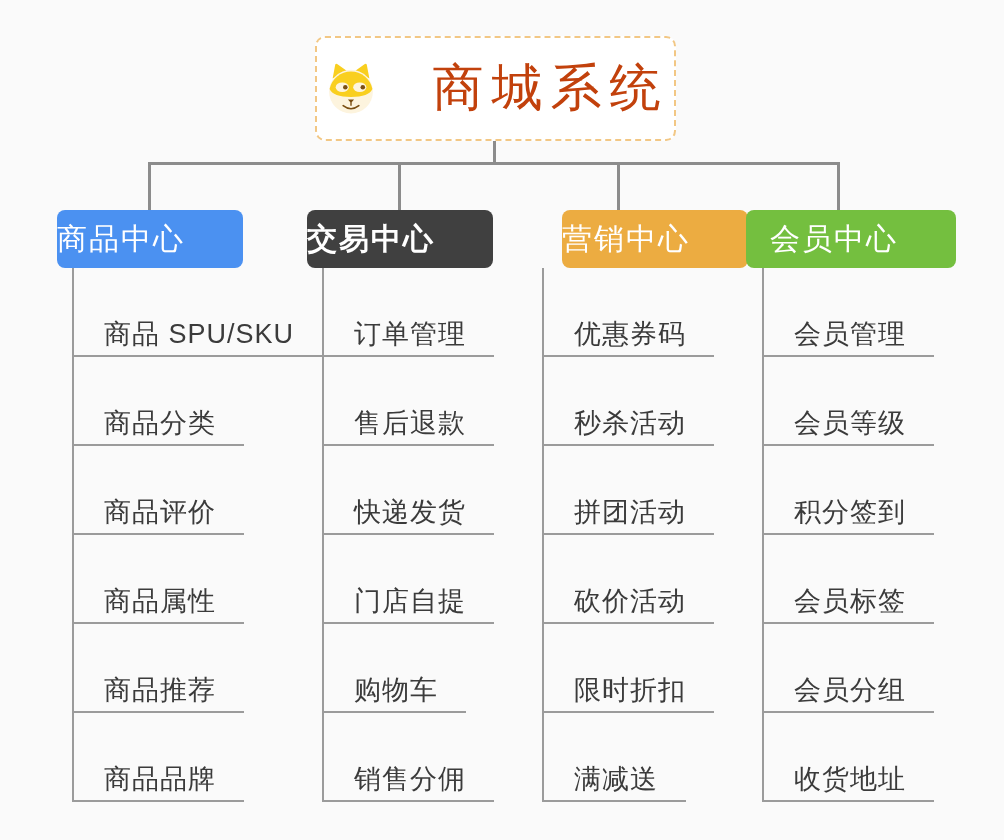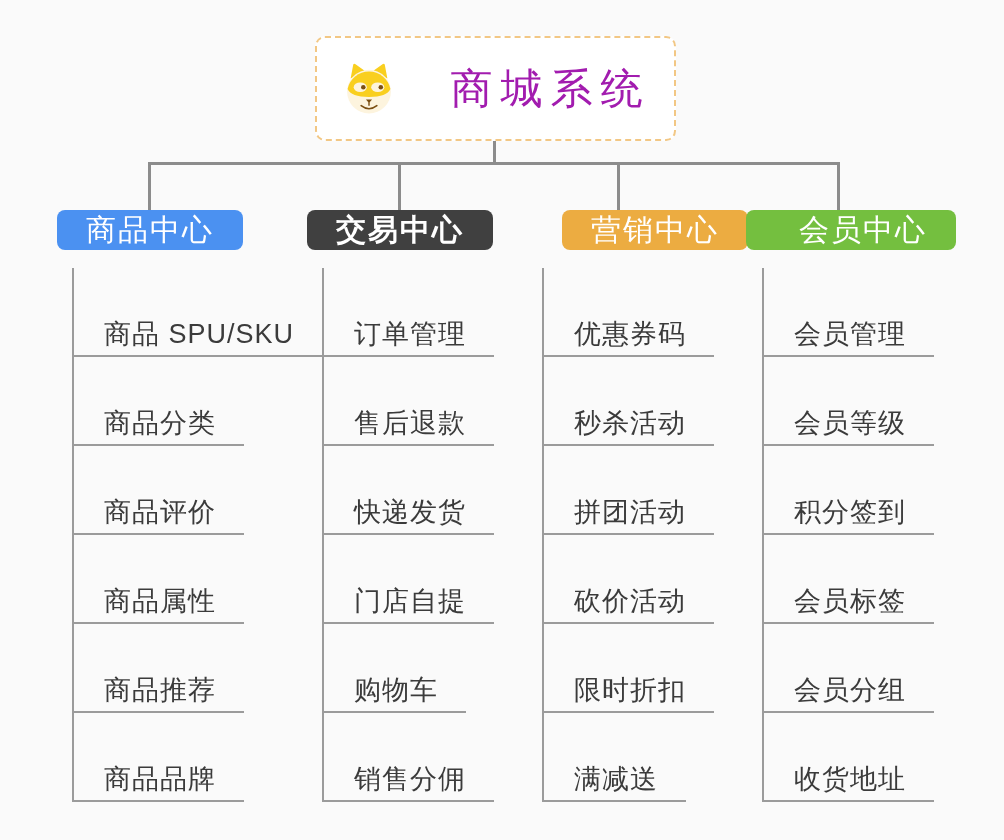--- a/index.html
+++ b/index.html
@@ -12,26 +12,26 @@
   
   .line{position:absolute;background:#8C8C8C;}
   .trunk{position:absolute;width:2px;background:#9B9B9B;top:268px;height:534px;}
   
   .root{
     position:absolute;left:315px;top:36px;width:361px;height:105px;
     background:#FFFFFF;border:2px dashed #F2C784;border-radius:10px;
     box-sizing:border-box;display:flex;align-items:center;justify-content:center;gap:14px;
   }
   .root-title{
-    font-size:42px;letter-spacing:8px;color:#a21caf;font-weight:500;white-space:nowrap;margin-left:40px;
+    font-size:51px;letter-spacing:8px;color:#c2410c;font-weight:500;white-space:nowrap;margin-left:40px;
   }
   
   .branch{
-    position:absolute;top:210px;width:186px;height:40px;border-radius:8px;
-    display:flex;align-items:center;justify-content:center;
+    position:absolute;top:210px;width:186px;height:58px;border-radius:8px;
+    display:flex;align-items:center;
   }
   .branch span{color:#FFFFFF;font-size:30px;letter-spacing:2px;white-space:nowrap;}
   .b1{left:57px;} .b2{left:307px;} .b3{left:526px;margin-left:36px;} .b4{left:746px;}
   
   .leaf{
     position:absolute;box-sizing:border-box;height:36px;line-height:26px;
     padding:0 28px 8px 32px;border-bottom:2px solid #9B9B9B;
     font-size:27px;letter-spacing:1px;color:#3B3B3B;white-space:nowrap;
   }
   .c1{left:72px;} .c2{left:322px;} .c3{left:542px;} .c4{left:762px;}

